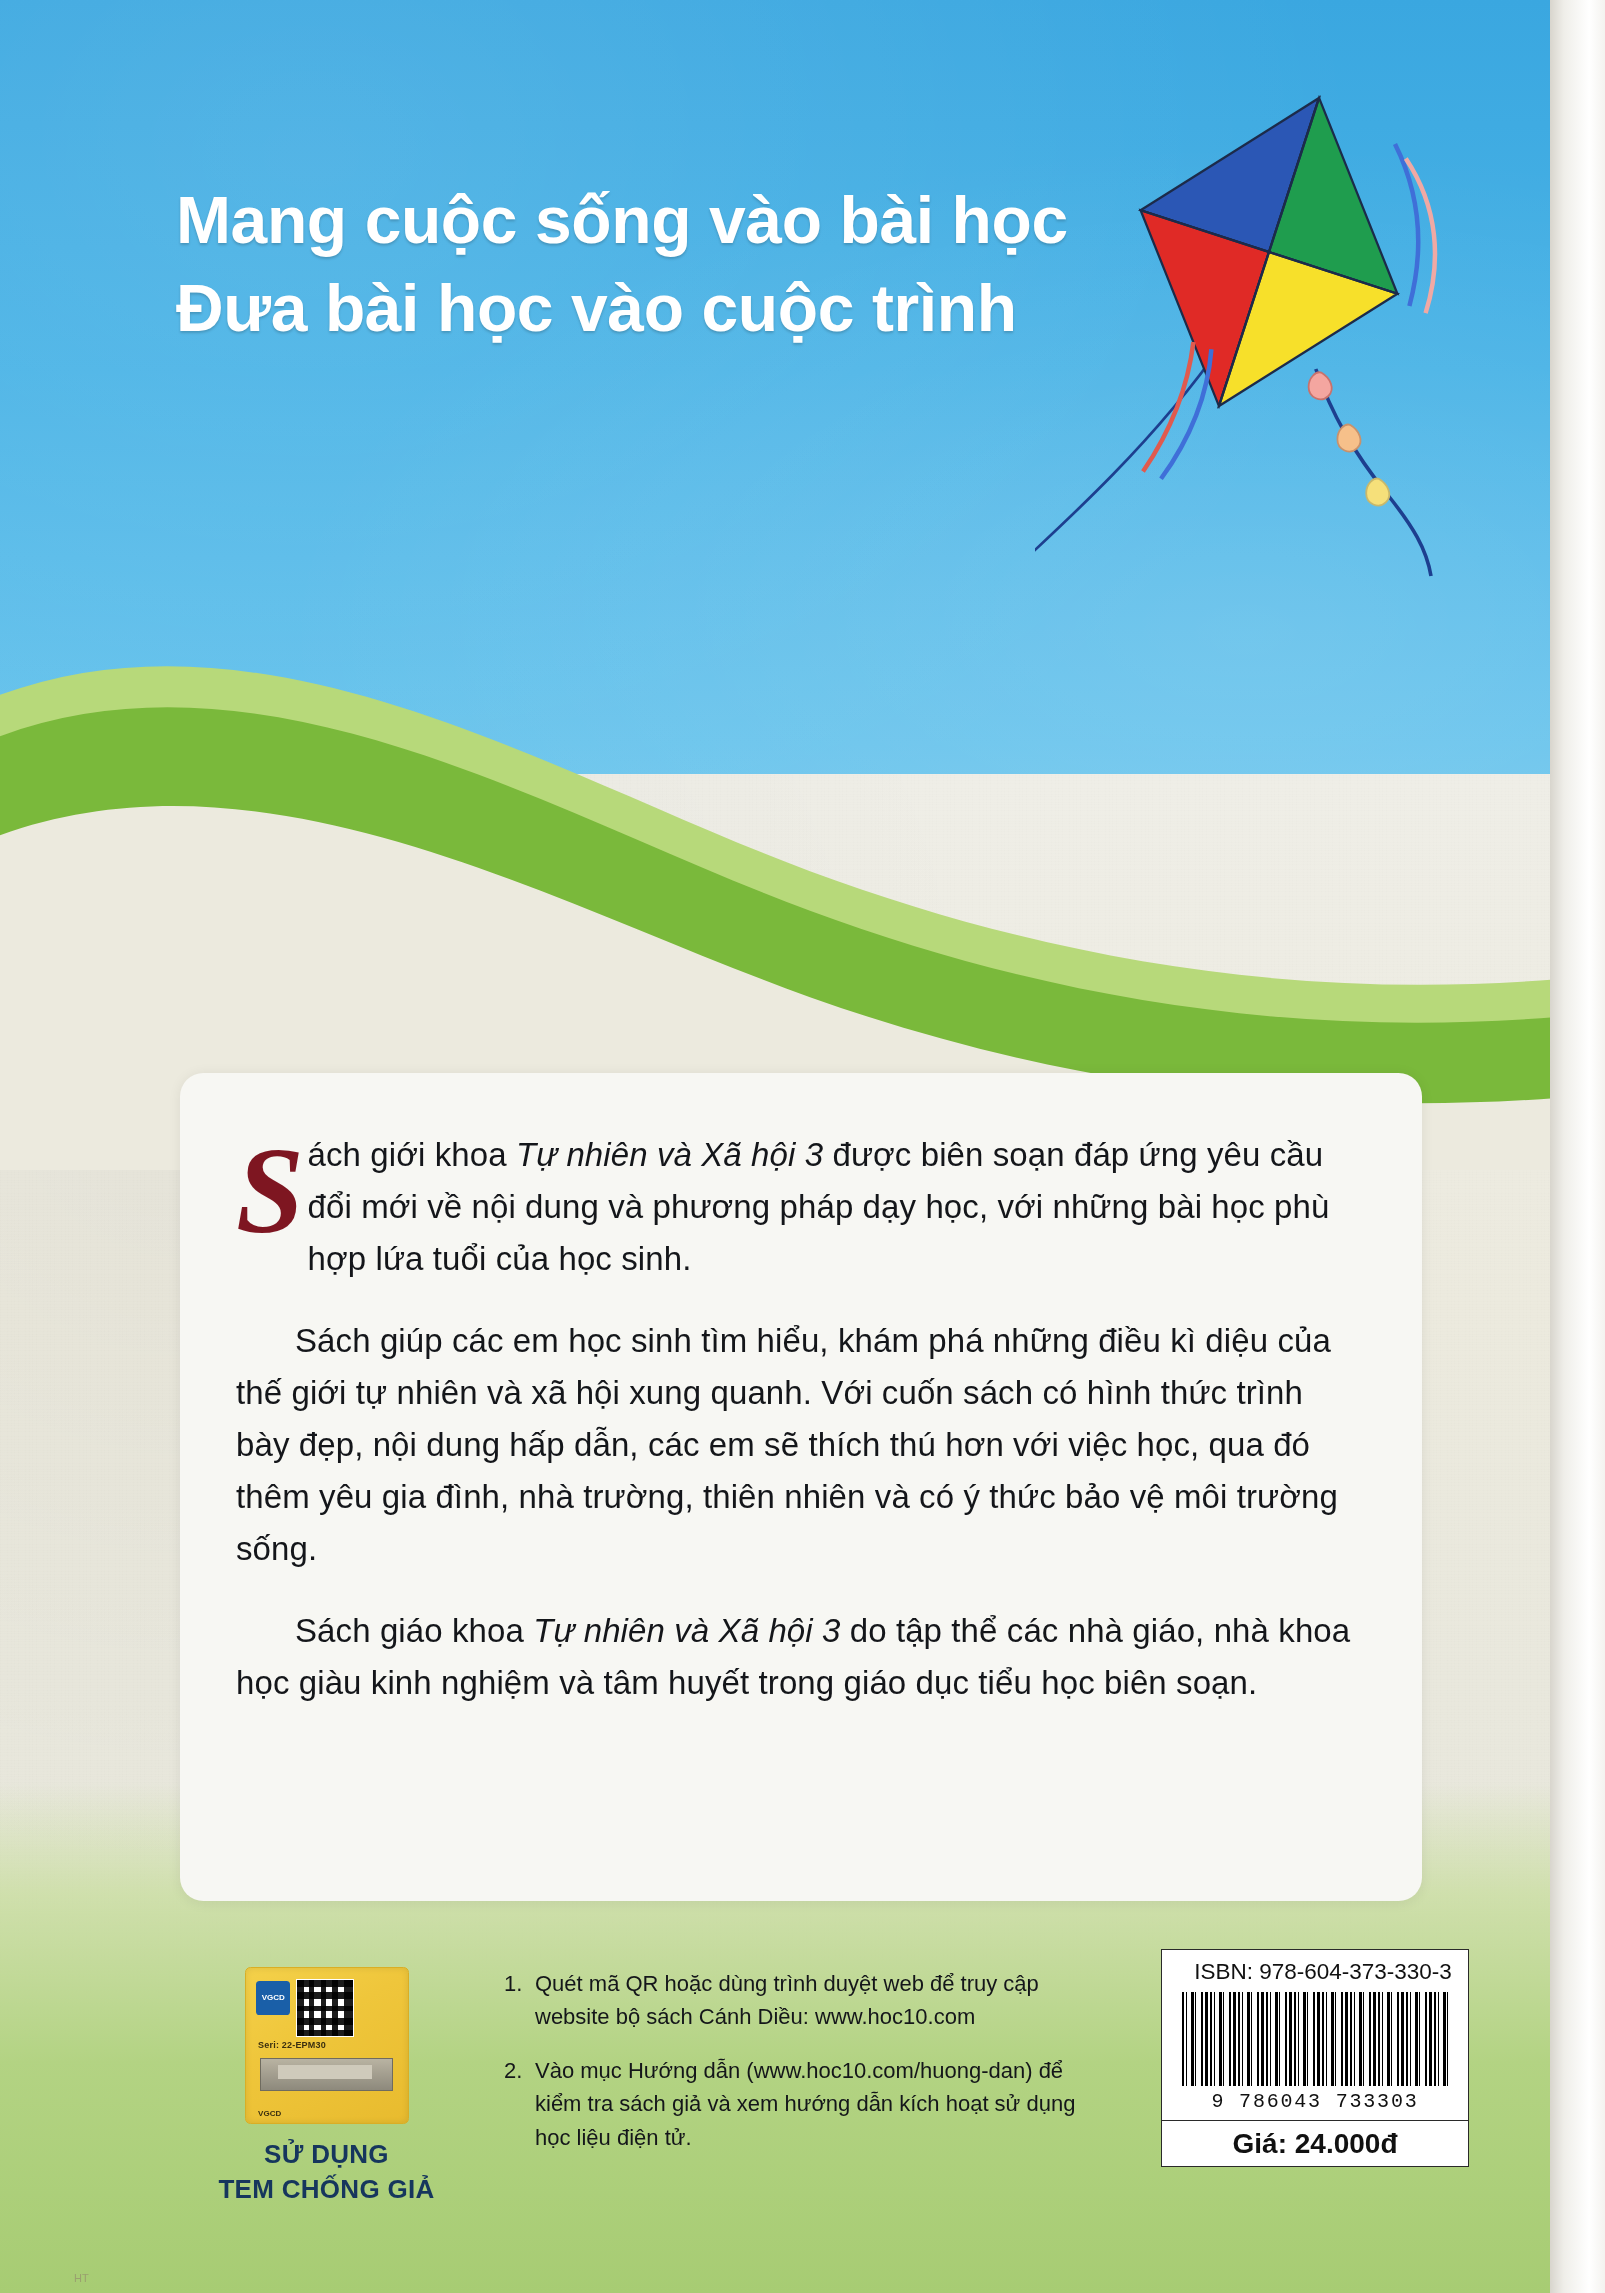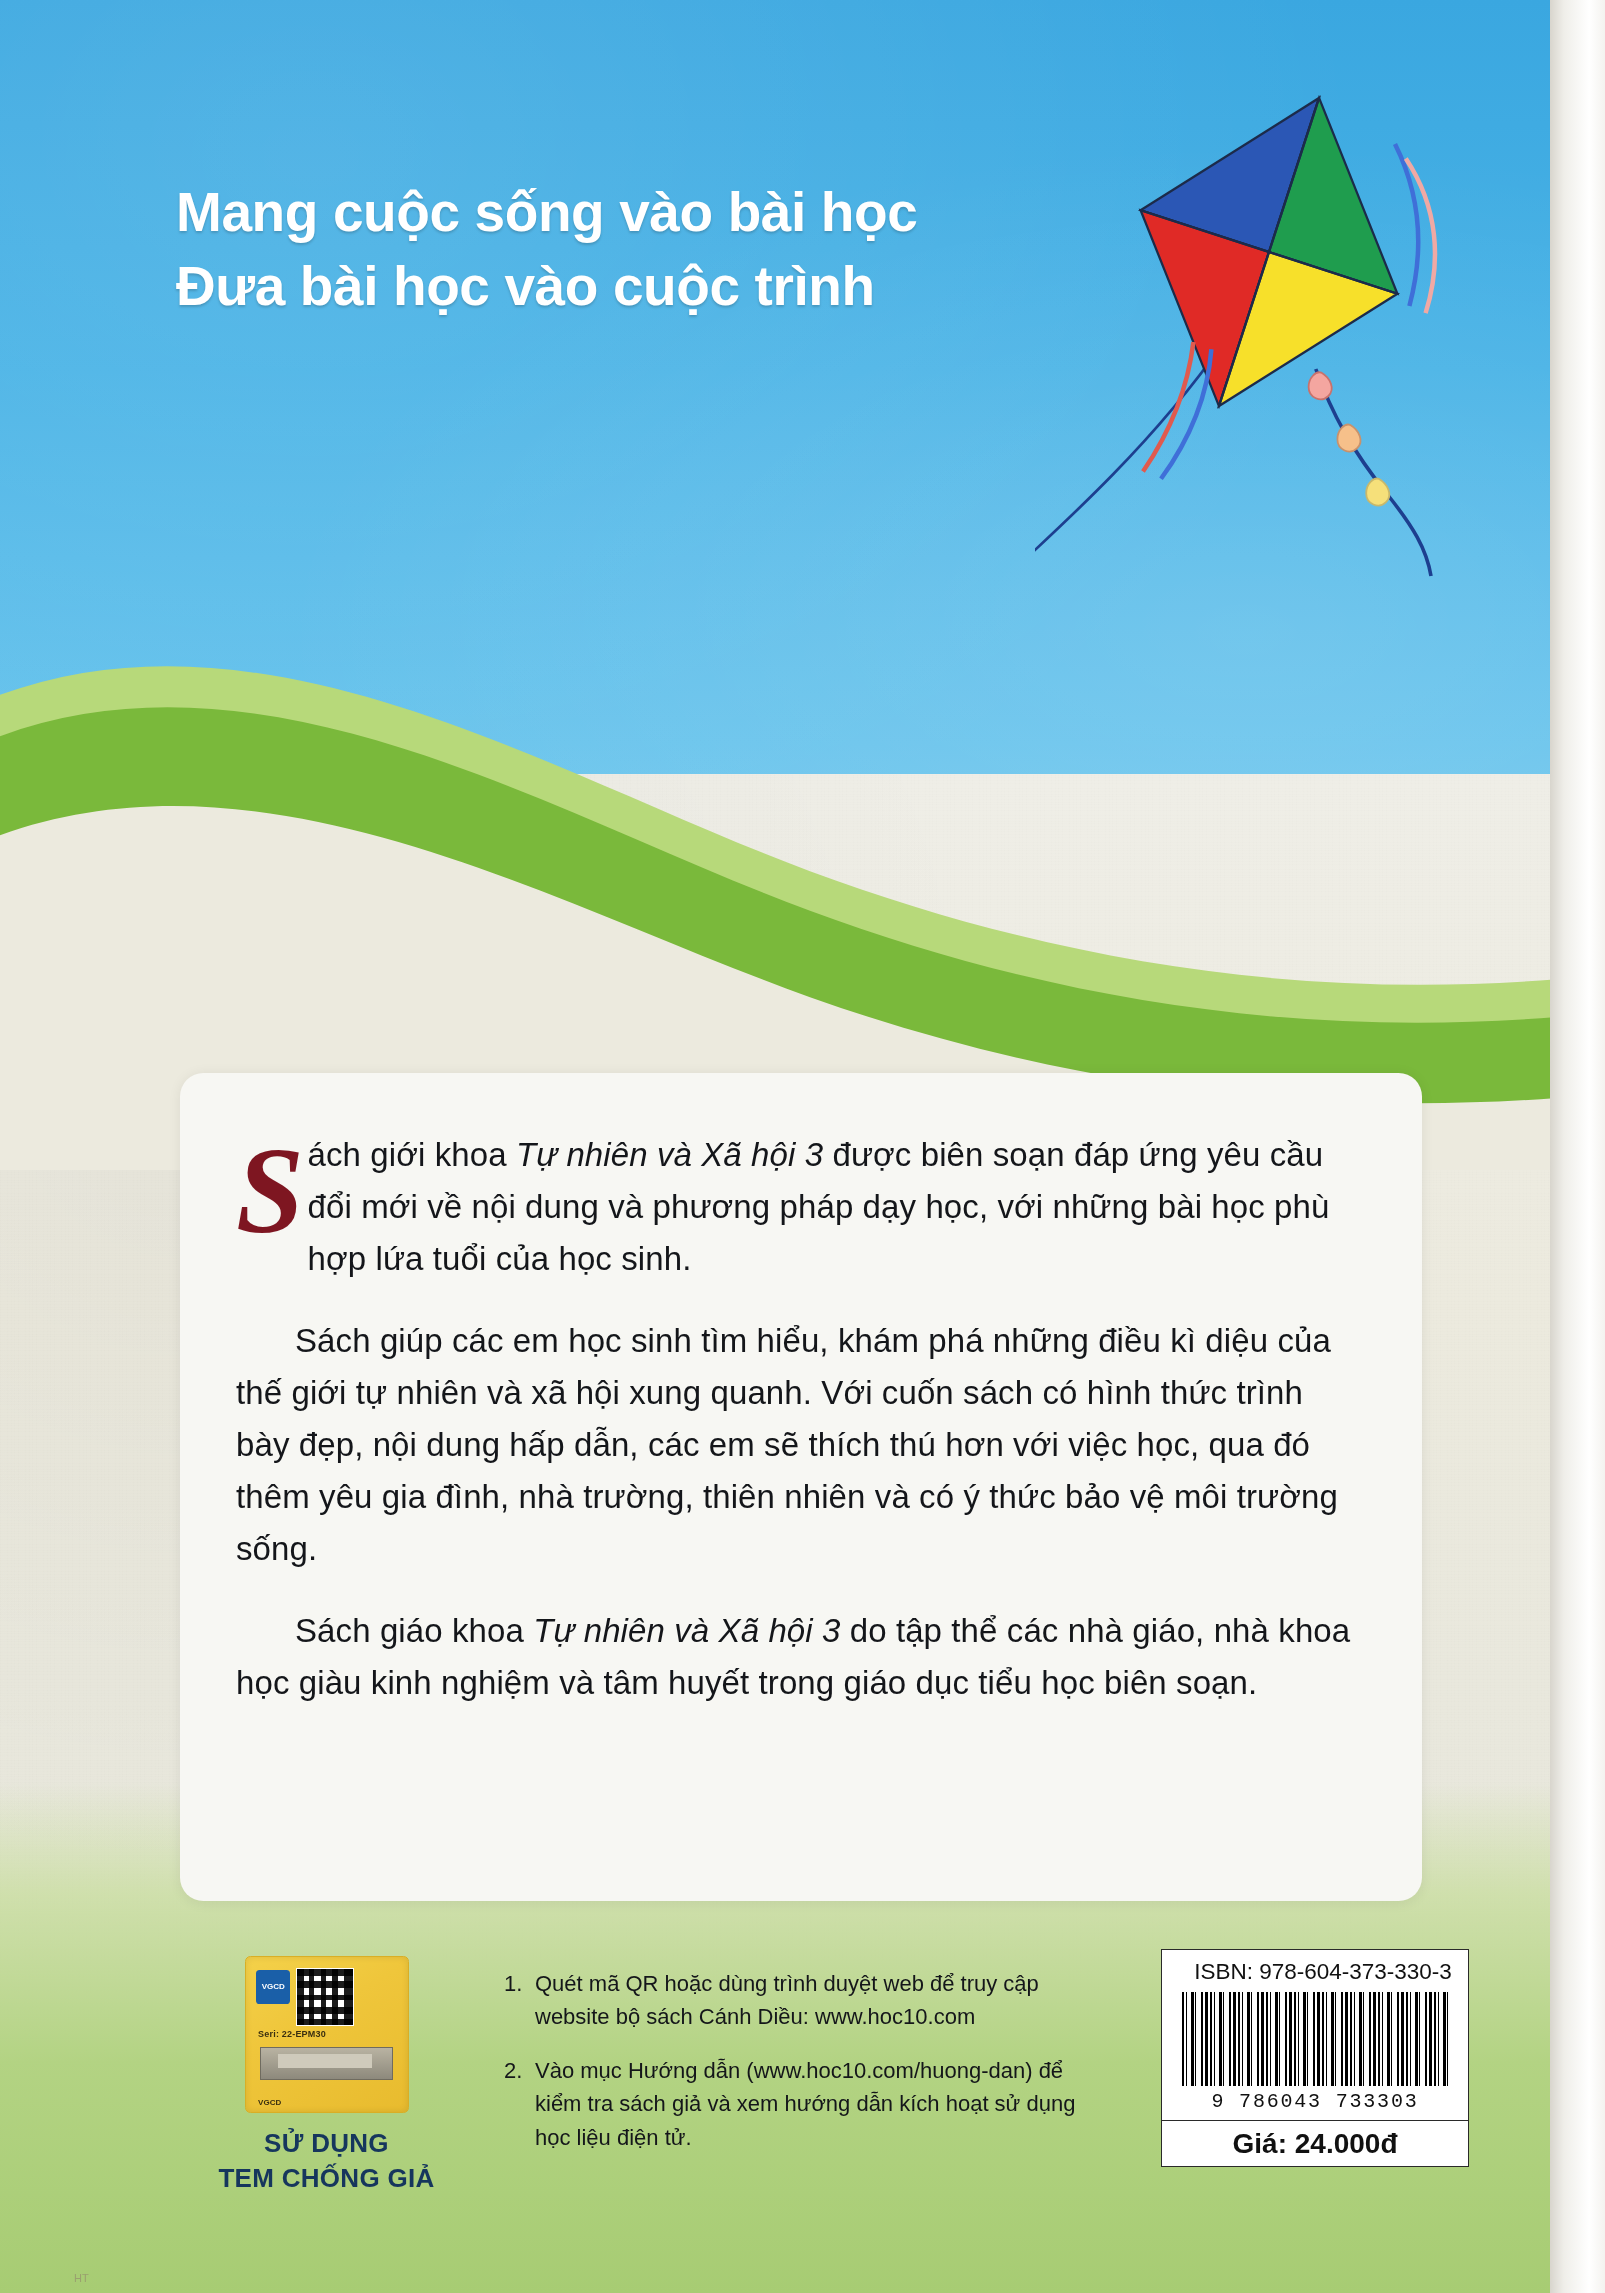--- a/index.html
+++ b/index.html
@@ -54,21 +54,21 @@
   }
 
   
   .headline {
     position: absolute;
     left: 176px;
     top: 176px;
     z-index: 12;
     color: #ffffff;
     font-weight: 700;
-    font-size: 55px;
+    font-size: 66px;
     line-height: 1.34;
     letter-spacing: -0.4px;
     text-shadow: 0 1.8px 2.7px rgba(0,0,0,0.18);
   }
   .headline div { white-space: nowrap; }
 
   
   .kite-wrap {
     position: absolute;
     left: 1035px;
@@ -176,21 +176,21 @@
   .stamp-block {
     position: absolute;
     left: 214px;
     top: 47px;
     width: 225px;
     text-align: center;
   }
   .stamp {
     width: 162px;
     height: 155px;
-    margin: 1px auto;
+    margin: 12px auto;
     border-radius: 5.4px;
     background: linear-gradient(150deg, #f4d14a 0%, #efc63b 40%, #e8bb2e 100%);
     border: 1.8px solid #d9ae25;
     position: relative;
     box-shadow: inset 0 0 7.2px rgba(0,0,0,0.10);
   }
   .stamp .qr {
     position: absolute;
     left: 50px;
     top: 10.8px;

